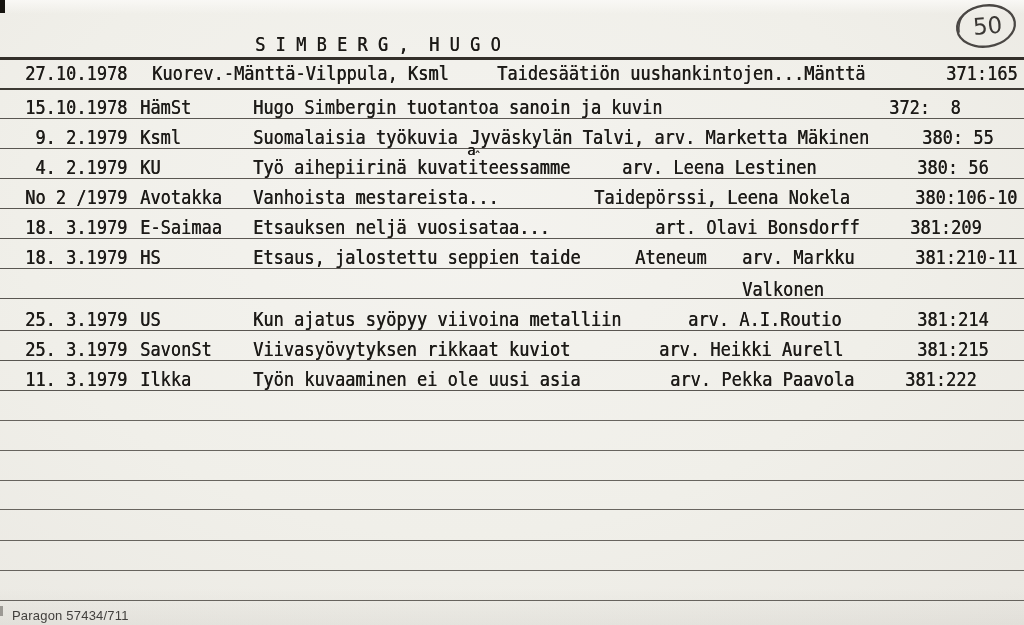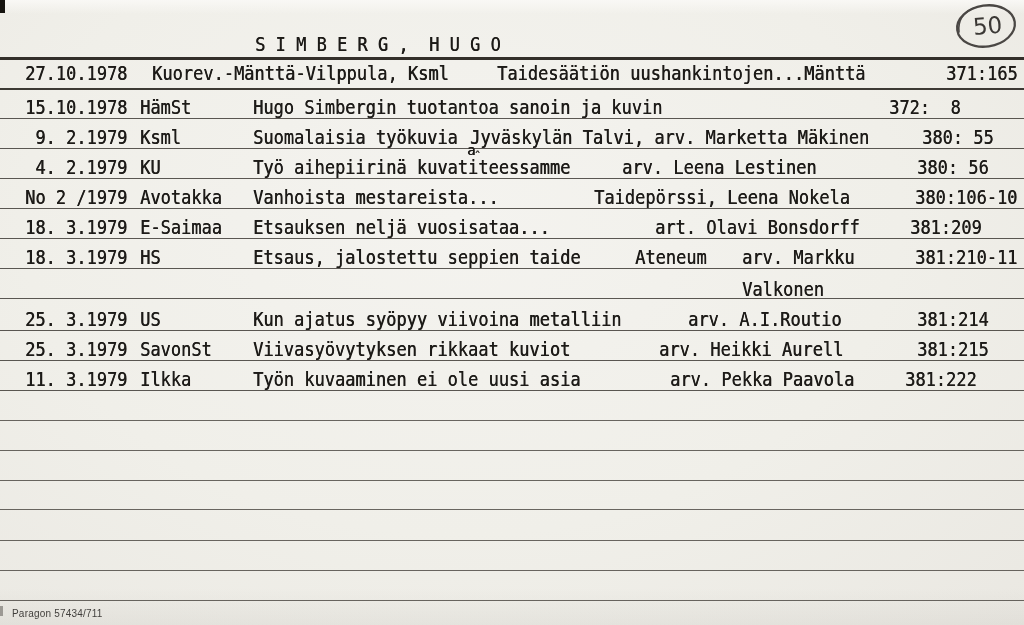--- a/index.html
+++ b/index.html
@@ -39,21 +39,21 @@
     color:#2a2723;font-weight:bold;
   }
   .circle50{position:absolute;left:948px;top:1px;}
   .circle50 text{
     font-family:"DejaVu Sans","Liberation Sans",sans-serif;
     fill:#3b3835;
   }
   .footer{
     position:absolute;left:12px;top:608px;
     font-family:"Liberation Sans","DejaVu Sans",sans-serif;
-    font-size:10px;color:#413f3c;letter-spacing:0.2px;
+    font-size:13px;color:#413f3c;letter-spacing:0.2px;
   }
 </style>
 </head>
 <body>
 
 <div class="card">
 
   <div class="edge-tick"></div>
   <div class="edge-tick-b"></div>
 

